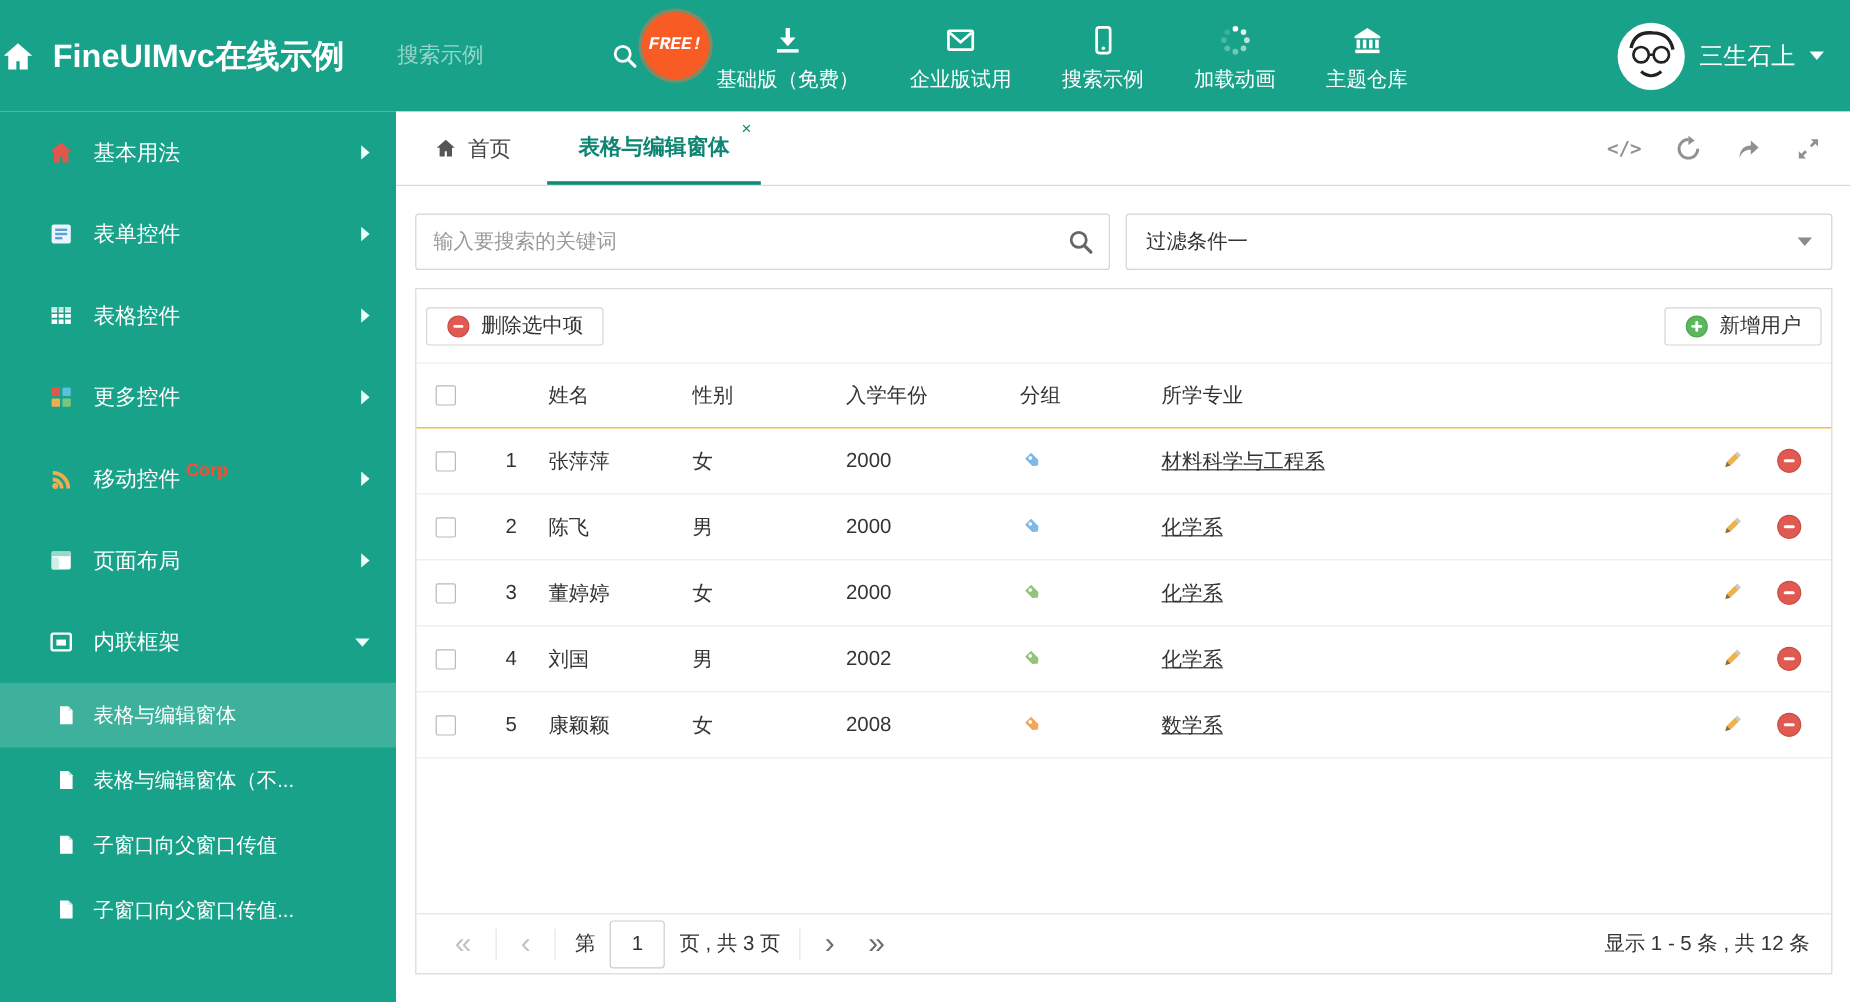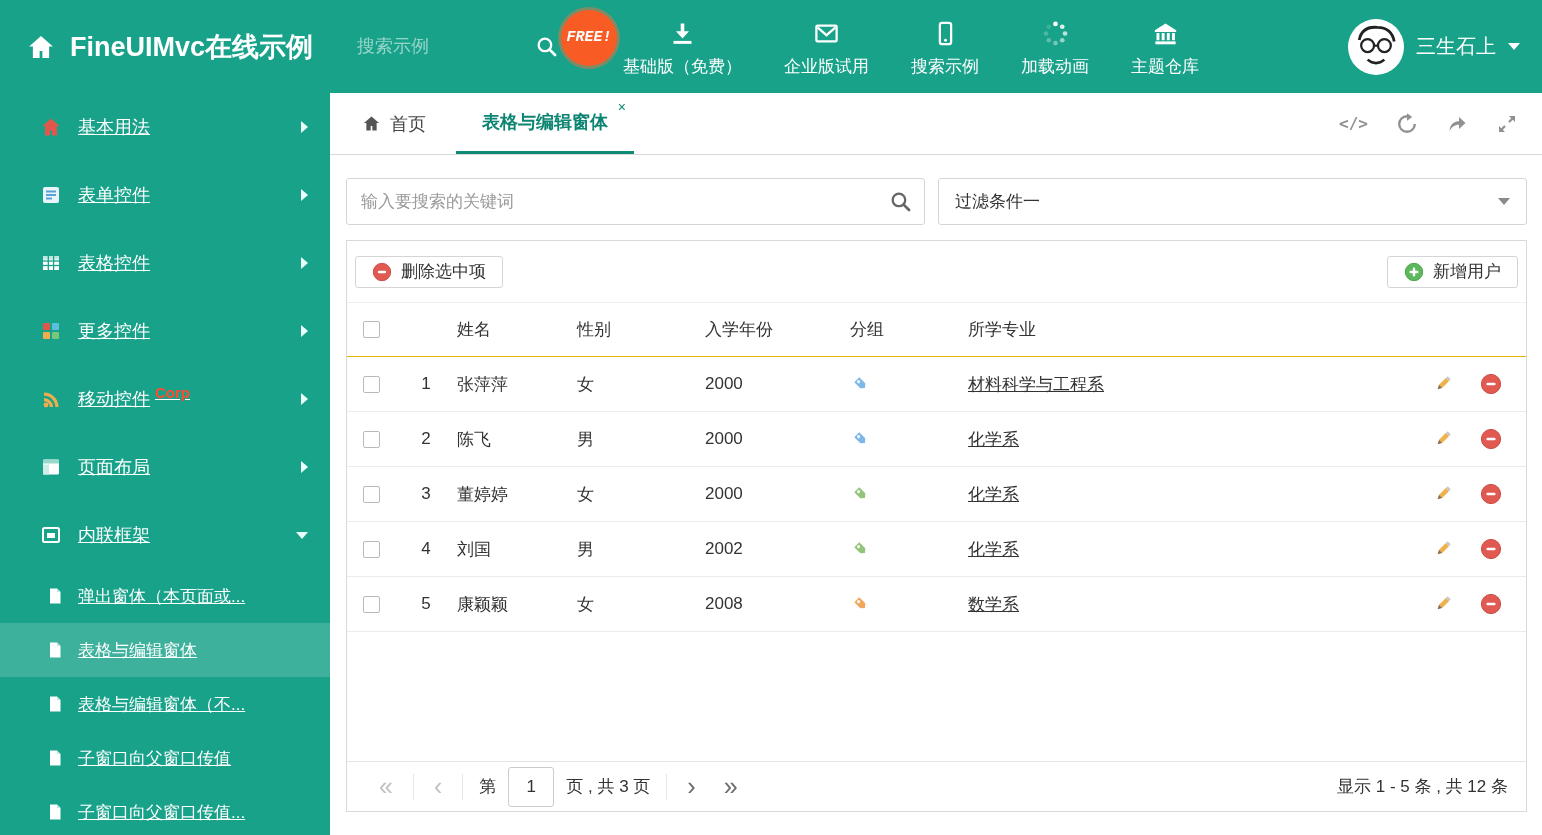--- a/index.html
+++ b/index.html
@@ -1,39 +1,39 @@
 <!DOCTYPE html>
 <html><head>
 <meta charset="utf-8">
 <style>
   *{box-sizing:border-box;margin:0;padding:0;}
   html,body{width:1542px;height:835px;overflow:hidden;background:#fff;
     font-family:"Liberation Sans","DejaVu Sans",sans-serif;color:#333;}
 
   
   .topbar{position:absolute;left:0;top:0;width:1542px;height:93px;background:#18a28a;
-    display:flex;align-items:center;color:#fff;padding-left:26px;}
+    display:flex;align-items:center;color:#fff;}
   .brand{display:flex;align-items:center;gap:14px;cursor:pointer;}
   .app-title{font-size:27px;font-weight:bold;}
   .topsearch{margin-left:44px;display:flex;align-items:center;gap:10px;width:212px;}
   .topsearch input{background:transparent;border:none;outline:none;color:#fff;font-size:18px;width:168px;}
   .topsearch input::placeholder{color:rgba(255,255,255,.55);}
   .topnav{display:flex;gap:42px;margin-left:54px;}
   .topnav-item{position:relative;display:flex;flex-direction:column;align-items:center;gap:8px;
     font-size:17px;cursor:pointer;padding-top:4px;}
   .free-badge{position:absolute;left:-62px;top:-6px;width:56px;height:56px;border-radius:50%;
     background:#f95b25;color:#fff;font-weight:bold;font-style:italic;font-size:15px;
     display:flex;align-items:center;justify-content:center;box-shadow:0 0 0 3px rgba(250,110,60,.45);font-family:Liberation Mono, monospace;}
   .usermenu{margin-left:auto;margin-right:22px;display:flex;align-items:center;gap:12px;cursor:pointer;}
   .avatar{width:56px;height:56px;border-radius:50%;background:#fff;overflow:hidden;flex:0 0 auto;}
   .username{font-size:20px;}
   .caret{width:0;height:0;border-left:6px solid transparent;border-right:6px solid transparent;border-top:7px solid #fff;}
 
   
-  .sidebar{position:absolute;left:0;top:93px;width:330px;bottom:0;background:#18a28a;color:#fff;overflow:hidden;text-decoration:underline;}
+  .sidebar{position:absolute;left:0;top:93px;width:330px;bottom:0;background:#18a28a;color:#fff;overflow:hidden;}
   .side-item{display:flex;align-items:center;height:68px;padding:0 22px 0 40px;font-size:18px;cursor:pointer;}
   .side-item .ic{margin-right:16px;flex:0 0 auto;}
   .chev{margin-left:auto;}
   .chev-right{width:0;height:0;border-top:6px solid transparent;border-bottom:6px solid transparent;border-left:7px solid #eafff9;}
   .chev-down{width:0;height:0;border-left:6px solid transparent;border-right:6px solid transparent;border-top:7px solid #eafff9;}
   .corp{color:#ff4b2f;font-size:15px;font-weight:bold;margin-left:5px;transform:translateY(-7px);display:inline-block;}
   .side-sub{display:flex;align-items:center;gap:14px;height:54px;padding:0 22px 0 46px;font-size:17px;cursor:pointer;}
   .side-sub.active{background:rgba(255,255,255,.16);}
 
   
@@ -242,27 +242,20 @@
 
     <div class="side-item">
       <svg class="ic" width="22" height="22" viewBox="0 0 22 22">
         <rect x="3" y="4" width="16" height="14" rx="1.5" fill="none" stroke="#fff" stroke-width="2"></rect>
         <rect x="7" y="9" width="8" height="5" fill="#fff"></rect>
       </svg>
       <span>内联框架</span>
       <span class="chev chev-down"></span>
     </div>
 
-    <div class="side-sub">
-      <svg width="18" height="18" viewBox="0 0 18 18">
-        <path d="M4 1.5 h7 l3.5 3.5 v11.5 h-10.5 z" fill="#fff"></path>
-        <path d="M11 1.5 v3.5 h3.5 z" fill="#bfe8de"></path>
-      </svg>
-      <span>弹出窗体（本页面或...</span>
-    </div>
 
     <div class="side-sub active">
       <svg width="18" height="18" viewBox="0 0 18 18">
         <path d="M4 1.5 h7 l3.5 3.5 v11.5 h-10.5 z" fill="#fff"></path>
         <path d="M11 1.5 v3.5 h3.5 z" fill="#bfe8de"></path>
       </svg>
       <span>表格与编辑窗体</span>
     </div>
 
     <div class="side-sub">

